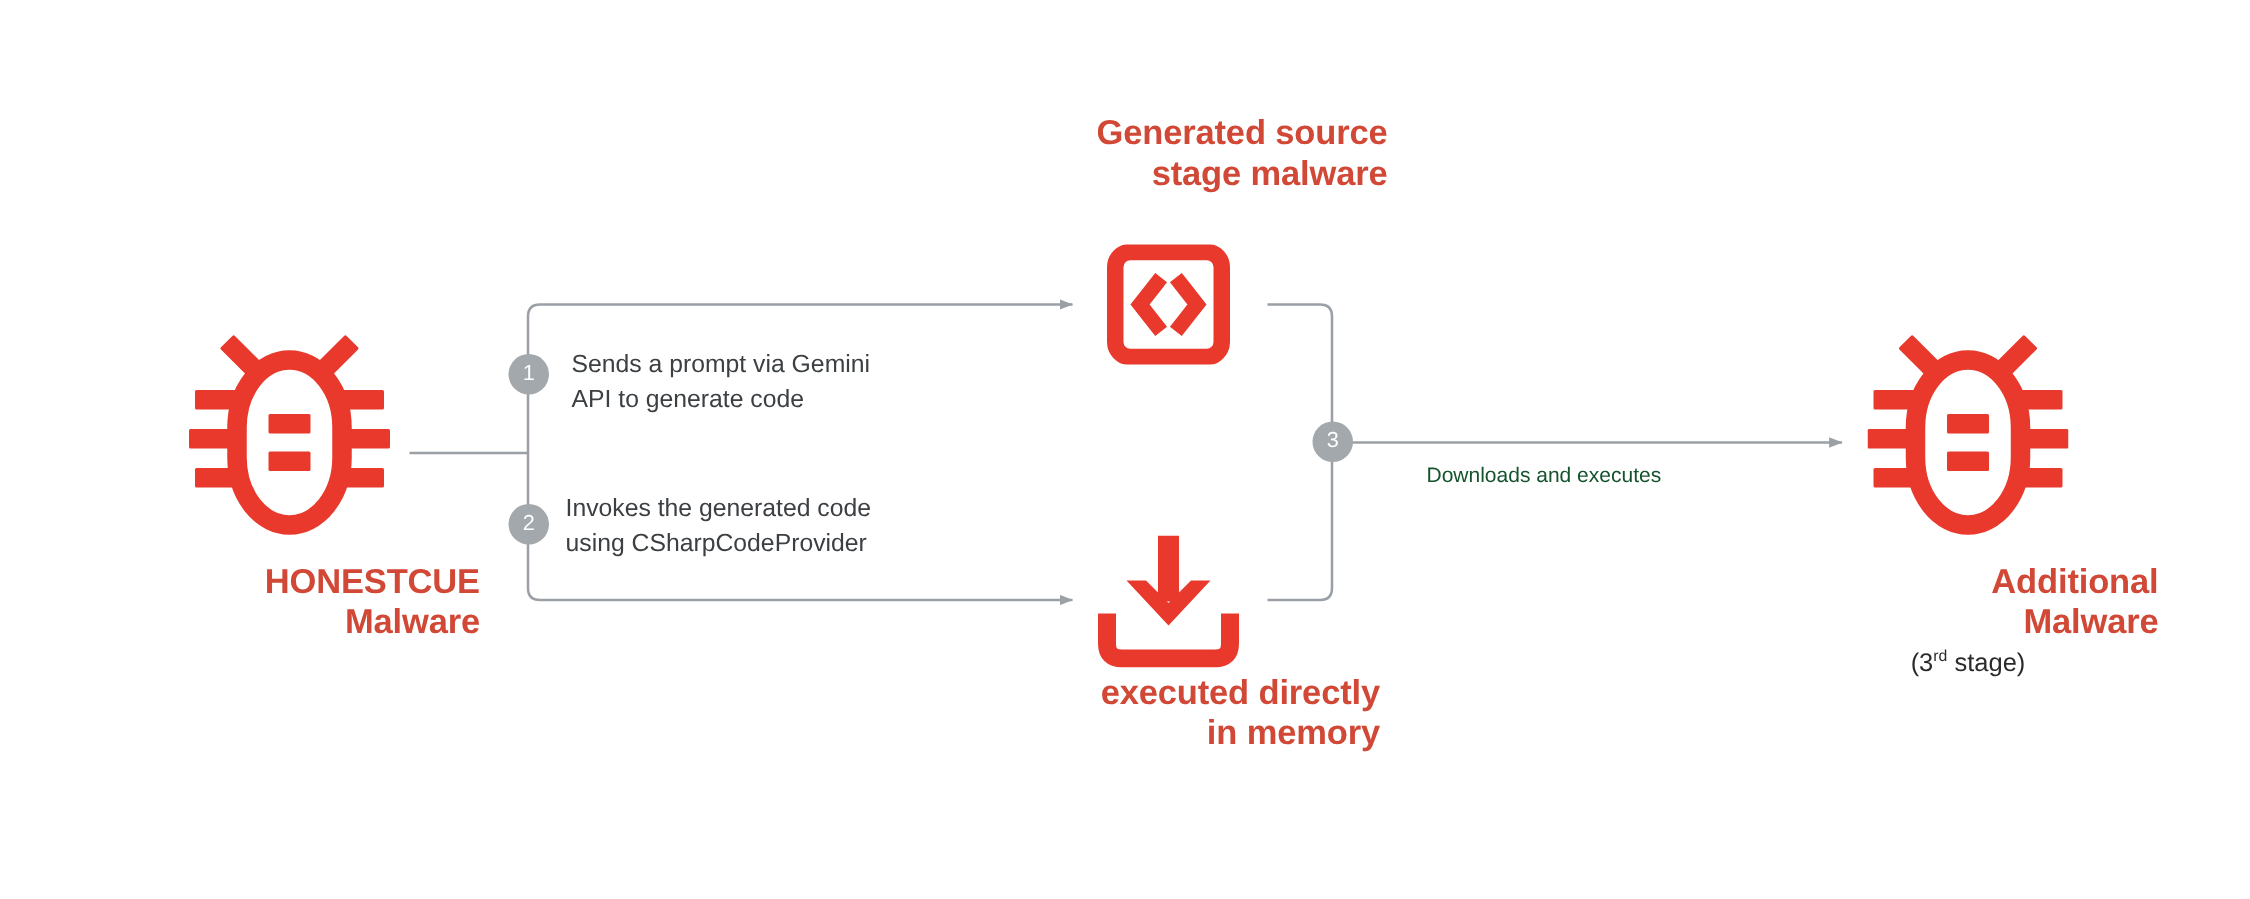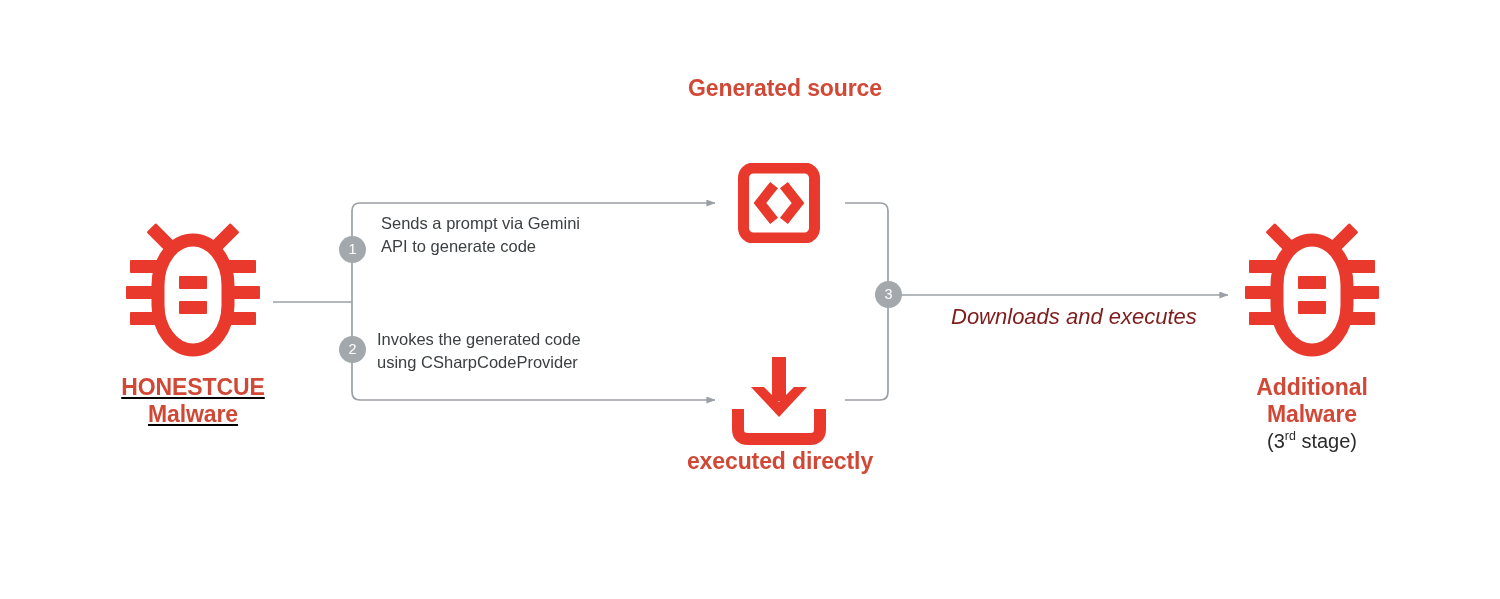--- a/index.html
+++ b/index.html
@@ -33,43 +33,43 @@
     text-align: center;
   }
 
   
   .title-red {
     color: #D14836;
     font-weight: bold;
     font-size: 23px;
     line-height: 27px;
     letter-spacing: -0.1px;
+    text-align: right;
   }
   .sub-dark {
     color: #2b2b2b;
     font-weight: normal;
-    font-size: 20px;
+    font-size: 17px;
     line-height: 27px;
   }
   .step-text {
     position: absolute;
     color: #3c4043;
     font-size: 16.5px;
     line-height: 23px;
     text-align: left;
     white-space: pre-line;
   }
   .edge-label {
     position: absolute;
-    color: #7f1d1d;
-    font-size: 22px;
+    color: #14532d;
+    font-size: 14px;
     line-height: 23px;
     text-align: left;
     white-space: nowrap;
-    font-style: italic;
   }
   sup {
     font-size: 0.62em;
     vertical-align: super;
     line-height: 0;
   }
 
   
   .step-badge {
     position: absolute;
@@ -127,38 +127,39 @@
         <rect x="96" y="68" width="38" height="13" rx="1"></rect>
         <rect x="96" y="94" width="34" height="13" rx="1"></rect>
       </g>
 
       <rect x="32" y="22" width="70" height="110" rx="35" ry="45" fill="none" stroke="#E8392C" stroke-width="13"></rect>
 
       <rect x="53" y="58" width="28" height="13" rx="1" fill="#E8392C"></rect>
       <rect x="53" y="83" width="28" height="13" rx="1" fill="#E8392C"></rect>
     </svg>
   </div>
-  <div class="node" style="left:66px; top:374px; width:254px;text-decoration:underline;">
+  <div class="node" style="left:66px; top:374px; width:254px;">
     <div class="title-red">HONESTCUE</div>
     <div class="title-red">Malware</div>
   </div>
 
   <div class="step-badge" style="left:339px; top:236px;">1</div>
-  <div class="step-text" style="left:381px; top:212px; width:250px;">Sends a prompt via Gemini
+  <div class="step-text" style="left:381px; top:232px; width:250px;">Sends a prompt via Gemini
 API to generate code</div>
 
   <div class="step-badge" style="left:339px; top:336px;">2</div>
   <div class="step-text" style="left:377px; top:328px; width:260px;">Invokes the generated code
 using CSharpCodeProvider</div>
 
   <div class="step-badge" style="left:875px; top:281px;">3</div>
   <div class="edge-label" style="left:951px; top:305px;">Downloads and executes</div>
 
   <div class="node" style="left:645px; top:75px; width:280px;">
     <div class="title-red">Generated source</div>
+    <div class="title-red">stage malware</div>
   </div>
   <div class="icon-box" style="left:738px; top:163px; width:82px; height:80px;">
     <svg width="82" height="80" viewBox="0 0 82 80" xmlns="http://www.w3.org/2000/svg">
       <rect x="5.5" y="5" width="71" height="70" rx="10" ry="10" fill="none" stroke="#E8392C" stroke-width="11"></rect>
       <path d="M33 26 L22 40 L33 54" fill="none" stroke="#E8392C" stroke-width="10" stroke-linecap="square" stroke-linejoin="miter"></path>
       <path d="M49 26 L60 40 L49 54" fill="none" stroke="#E8392C" stroke-width="10" stroke-linecap="square" stroke-linejoin="miter"></path>
     </svg>
   </div>
 
   <div class="icon-box" style="left:724px; top:357px; width:110px; height:88px;">
@@ -166,20 +167,21 @@
 
       <rect x="48" y="0" width="14" height="44" fill="#E8392C"></rect>
 
       <path d="M27 30 L55 60 L83 30 L70 30 L55 45 L40 30 Z" fill="#E8392C"></path>
 
       <path d="M14 52 V72 Q14 82 24 82 H86 Q96 82 96 72 V52" fill="none" stroke="#E8392C" stroke-width="12" stroke-linecap="butt"></path>
     </svg>
   </div>
   <div class="node" style="left:640px; top:448px; width:280px;">
     <div class="title-red">executed directly</div>
+    <div class="title-red">in memory</div>
   </div>
 
   <div class="icon-box" style="left:1245px; top:218px; width:134px; height:140px;">
     <svg width="134" height="140" viewBox="0 0 134 140" xmlns="http://www.w3.org/2000/svg">
       <g fill="#E8392C">
         <rect x="30" y="5" width="13" height="32" rx="1" transform="rotate(-45 36.5 21)"></rect>
         <rect x="91" y="5" width="13" height="32" rx="1" transform="rotate(45 97.5 21)"></rect>
         <rect x="4" y="42" width="34" height="13" rx="1"></rect>
         <rect x="0" y="68" width="38" height="13" rx="1"></rect>
         <rect x="4" y="94" width="34" height="13" rx="1"></rect>

